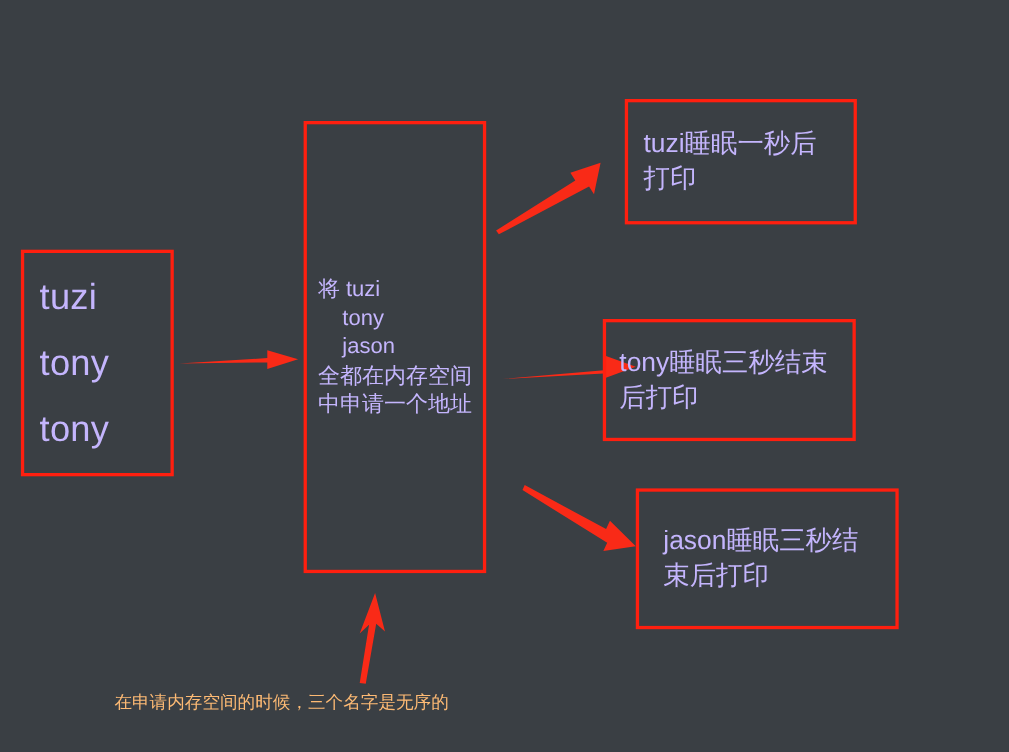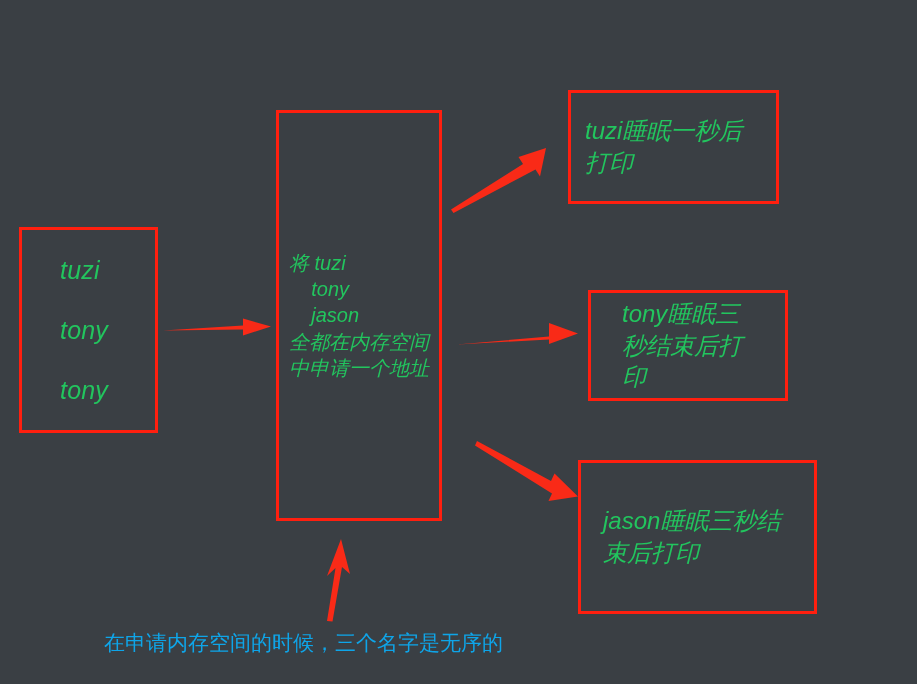--- a/index.html
+++ b/index.html
@@ -22,40 +22,38 @@
   .box {
     position: absolute;
     box-sizing: border-box;
     border: 3px solid #ff1f0f;
     background: transparent;
     display: flex;
     flex-direction: column;
     justify-content: center;
   }
   .box-text {
-    color: #22c55e;
+    color: #c4b5fd;
     line-height: 1.28;
     white-space: pre-wrap;
     word-break: break-word;
-    font-style: italic;
   }
 
   
   #box-source {
     left: 19px;
     top: 227px;
     width: 139px;
     height: 206px;
     justify-content: space-around;
     padding: 10px 0 10px 14px;
   }
   #box-source .box-text {
-    font-size: 25px;
+    font-size: 33px;
     letter-spacing: 0.2px;
-    margin-left: 24px;
   }
 
   
   #box-memory {
     left: 276px;
     top: 110px;
     width: 166px;
     height: 411px;
     justify-content: center;
     padding: 0 8px 0 10px;
@@ -67,47 +65,47 @@
 
   
   #box-out-tuzi {
     left: 568px;
     top: 90px;
     width: 211px;
     height: 114px;
     padding: 0 14px;
   }
   #box-out-tony {
-    left: 588px;
+    left: 548px;
     top: 290px;
-    width: 200px;
+    width: 230px;
     height: 111px;
-    padding: 0 31px;
+    padding: 0 12px;
   }
   #box-out-jason {
     left: 578px;
-    top: 460px;
+    top: 444px;
     width: 239px;
-    height: 154px;
+    height: 128px;
     padding: 0 22px;
   }
   #box-out-tuzi .box-text,
   #box-out-tony .box-text,
   #box-out-jason .box-text {
     font-size: 24px;
     line-height: 1.33;
   }
 
   
   #caption {
     position: absolute;
     left: 104px;
     top: 629px;
-    color: #0ea5e9;
-    font-size: 21px;
+    color: #fdba74;
+    font-size: 16px;
     white-space: nowrap;
   }
 
   
   #arrows {
     position: absolute;
     left: 0;
     top: 0;
     width: 917px;
     height: 684px;

